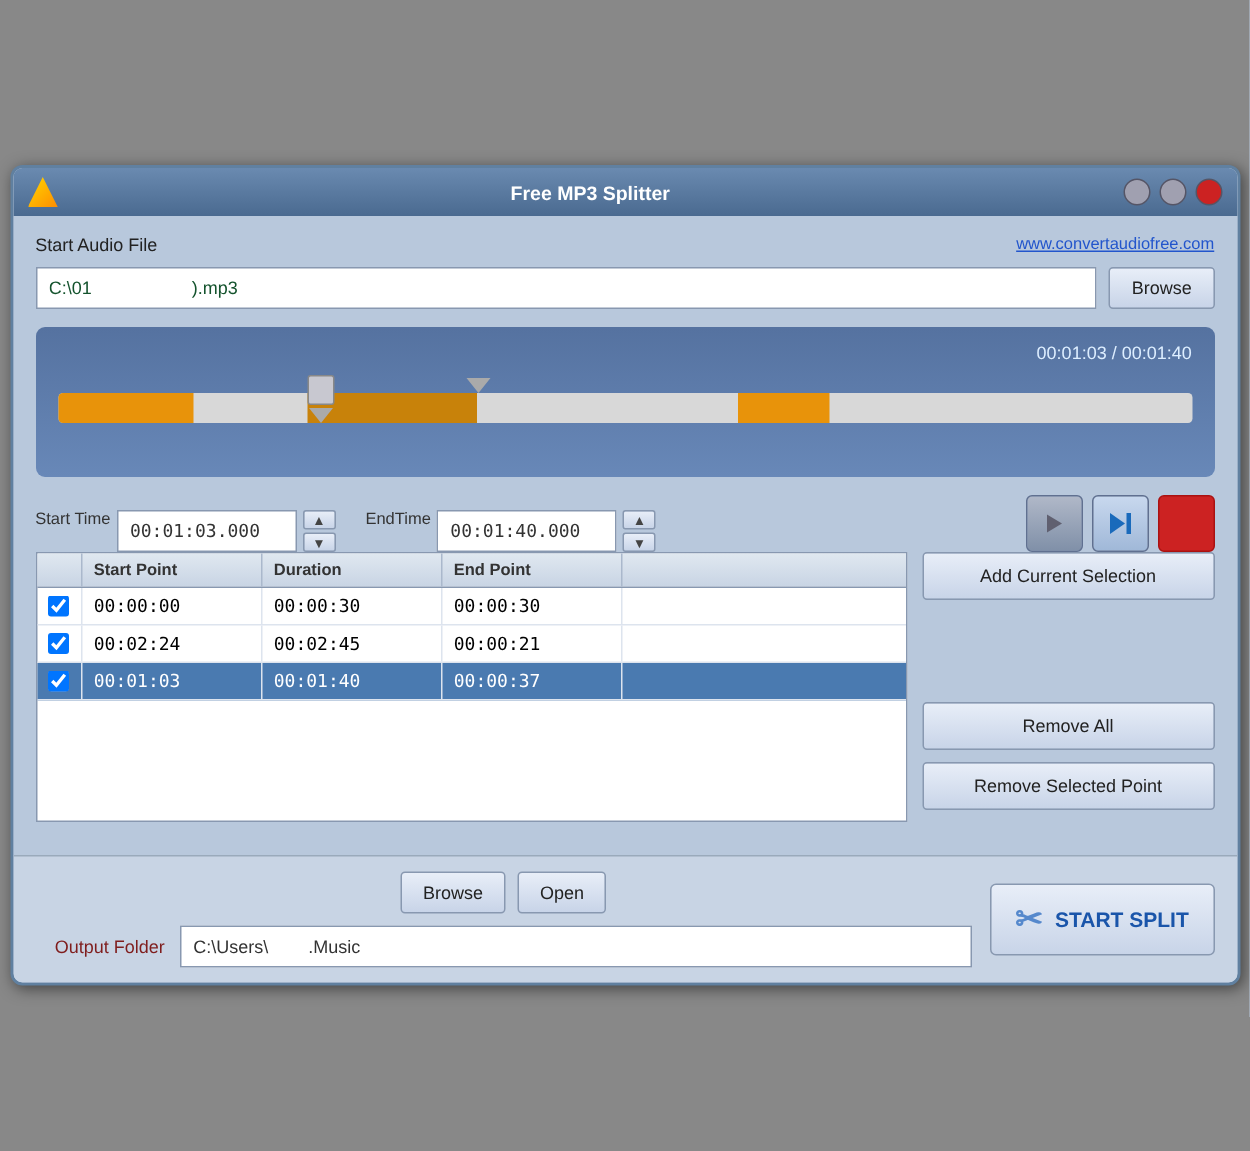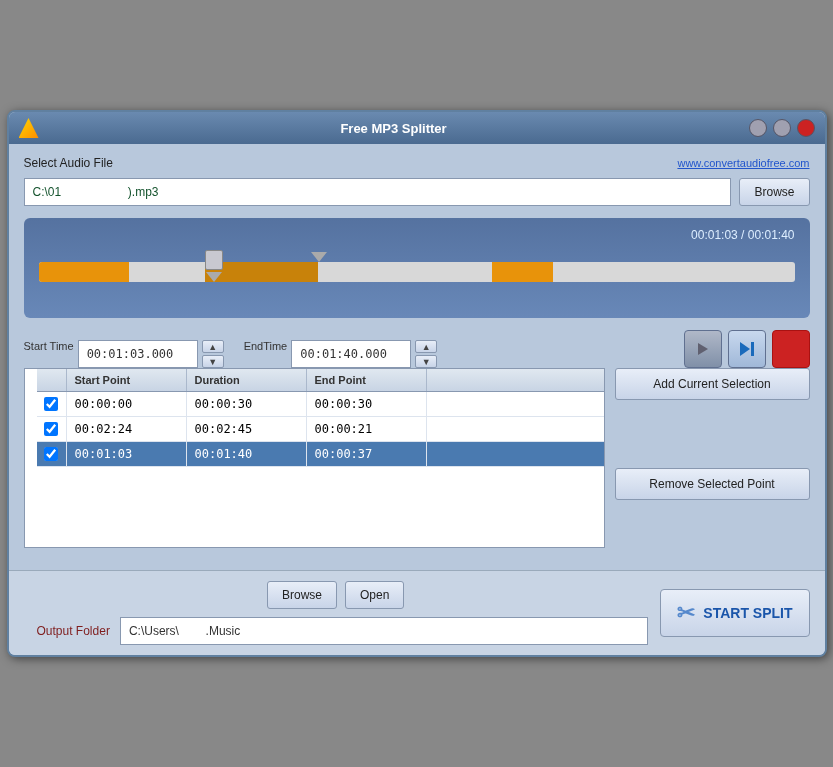--- a/index.html
+++ b/index.html
@@ -324,21 +324,20 @@
       display: flex;
       gap: 10px;
       margin-bottom: 10px;
     }
 
     .table-wrapper {
       flex: 1;
       border: 1px solid #8898b0;
       background: white;
       min-height: 180px;
-      padding-left: 12px;
     }
 
     .table-header {
       display: grid;
       grid-template-columns: 30px 120px 120px 120px;
       background: linear-gradient(to bottom, #e0e8f0, #c8d4e4);
       border-bottom: 1px solid #8898b0;
     }
 
     .th {
@@ -492,21 +491,21 @@
     <div class="title-controls">
       <div class="title-btn minimize"></div>
       <div class="title-btn maximize"></div>
       <div class="title-btn close"></div>
     </div>
   </div>
 
   <div class="main-content">
 
     <div class="header-row">
-      <span class="select-audio-label">Select Audio File</span>
+      <span class="select-audio-label">Start Audio File</span>
       <span class="website-link">www.convertaudiofree.com</span>
     </div>
 
     <div class="file-row">
       <input type="text" class="file-input" value="C:\01                    ).mp3" style="font-size: 12px;">
       <button class="browse-btn">Browse</button>
     </div>
 
     <div class="waveform-section">
       <div class="time-display">00:01:03 / 00:01:40</div>
@@ -600,20 +599,21 @@
             </div>
             <div class="td">00:01:03</div>
             <div class="td">00:01:40</div>
             <div class="td">00:00:37</div>
           </div>
         </div>
       </div>
 
       <div class="right-buttons">
         <button class="action-btn add-btn">Add Current Selection</button>
+        <button class="action-btn">Remove All</button>
         <button class="action-btn">Remove Selected Point</button>
       </div>
     </div>
 
   </div>
 
   <div class="bottom-bar">
     <div class="bottom-section" style="flex:1;">
       <div class="browse-open-row">
         <button class="bottom-browse-btn">Browse</button>

